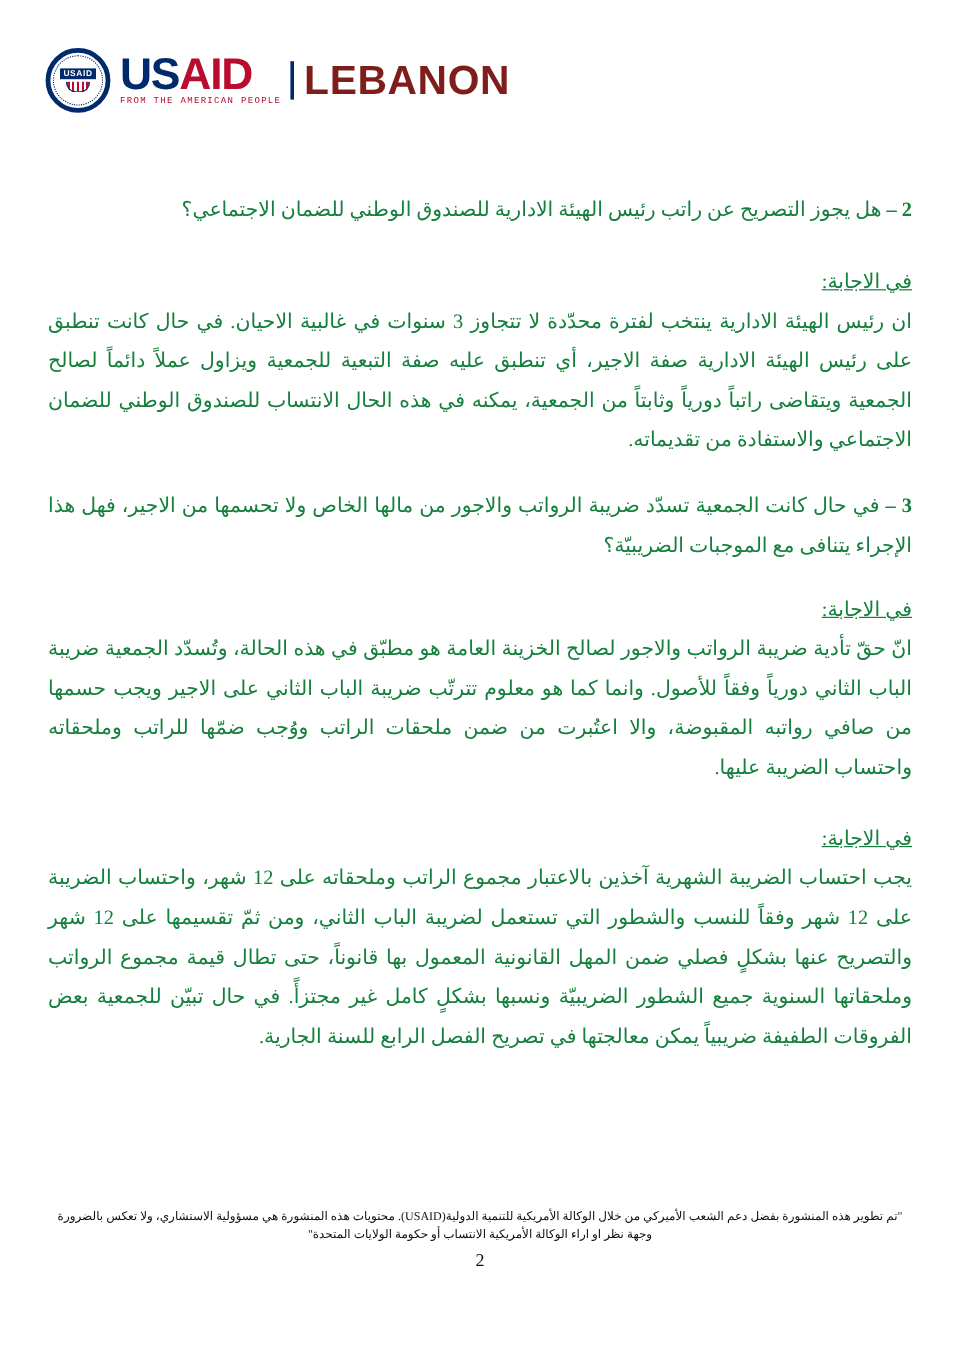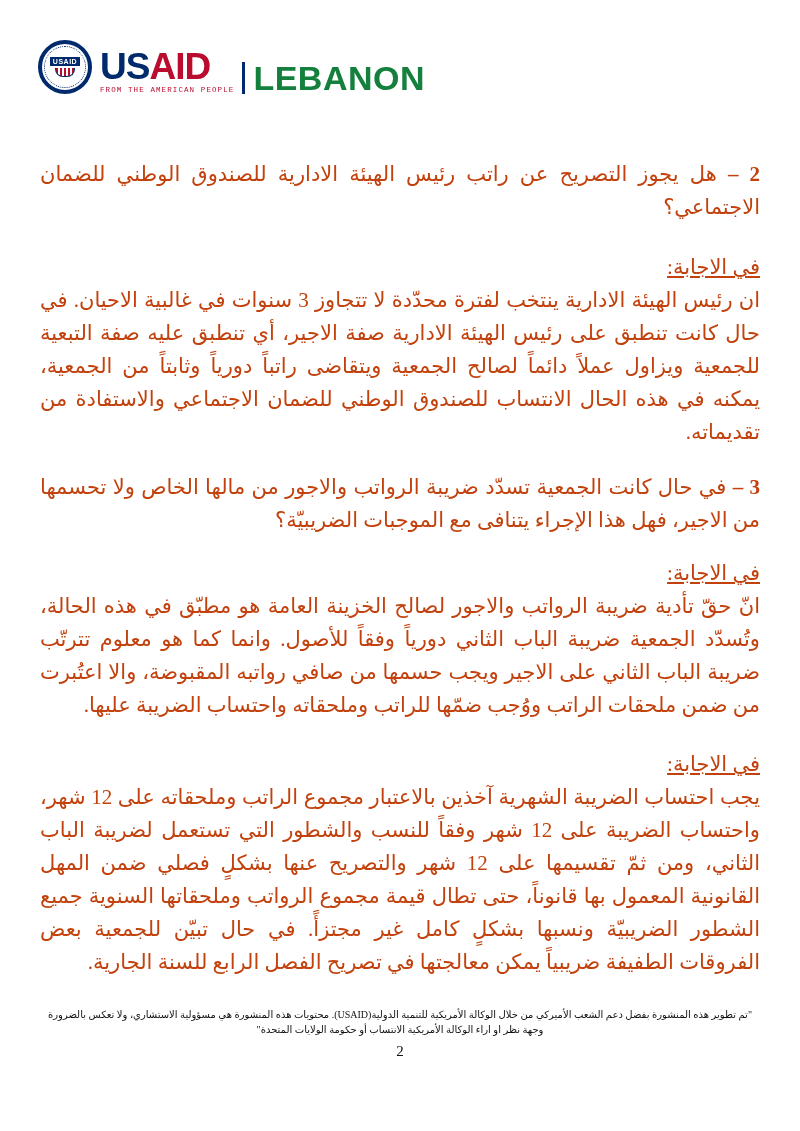--- a/index.html
+++ b/index.html
@@ -6,21 +6,21 @@
   html, body { margin: 0; padding: 0; }
   body {
     width: 800px; height: 1131px;
     background: #ffffff;
     font-family: "Liberation Serif", "DejaVu Sans", serif;
     color: #111111;
   }
   .page { position: relative; width: 800px; height: 1131px; overflow: hidden; background: #fff; }
 
   
-  .logo-row { position: absolute; top: 40px; left: 38px; display: flex; align-items: flex-end; }
+  .logo-row { position: absolute; top: 40px; left: 38px; display: flex; align-items: center; }
   .seal {
     width: 54px; height: 54px; border-radius: 50%;
     border: 4px solid #002a6c; background: #fff;
     display: flex; flex-direction: column; align-items: center; justify-content: center;
     position: relative; flex-shrink: 0;
   }
   .seal-inner { position: absolute; inset: 2px; border-radius: 50%; border: 1px dotted #002a6c; }
   .seal-band {
     background: #002a6c; color: #fff;
     font-family: "Liberation Sans", sans-serif; font-weight: bold;
@@ -39,28 +39,28 @@
   }
   .usaid-us { color: #002a6c; }
   .usaid-aid { color: #ba0c2f; }
   .tagline {
     font-family: Liberation Mono, monospace; color: #ba0c2f;
     font-size: 7.5px; letter-spacing: 1.1px; margin-top: 3px; white-space: nowrap;
   }
   .logo-sep { width: 3px; height: 32px; background: #002a6c; margin: 0 8px; flex-shrink: 0; }
   .lebanon-text {
     font-family: "Liberation Sans", sans-serif; font-weight: bold;
-    font-size: 34px; line-height: 32px; color: #15803d; letter-spacing: 0.5px; white-space: nowrap;
+    font-size: 34px; line-height: 32px; color: #7f1d1d; letter-spacing: 0.5px; white-space: nowrap;
   }
 
   
   .content {
     position: absolute; top: 158px; left: 40px; right: 40px;
     direction: rtl; text-align: justify;
-    font-size: 21px; line-height: 33px; color: #c2410c;
+    font-size: 17px; line-height: 33px; color: #15803d;
   }
   .content p { margin: 0; }
   .qnum { font-weight: bold; }
   .answer-heading {
     font-weight: normal; text-decoration: underline;
     margin: 0; text-align: right;
   }
   .mt-q3   { margin-top: 22px !important; }
   .mt-h1   { margin-top: 27px !important; }
   .mt-h2   { margin-top: 20px !important; }

